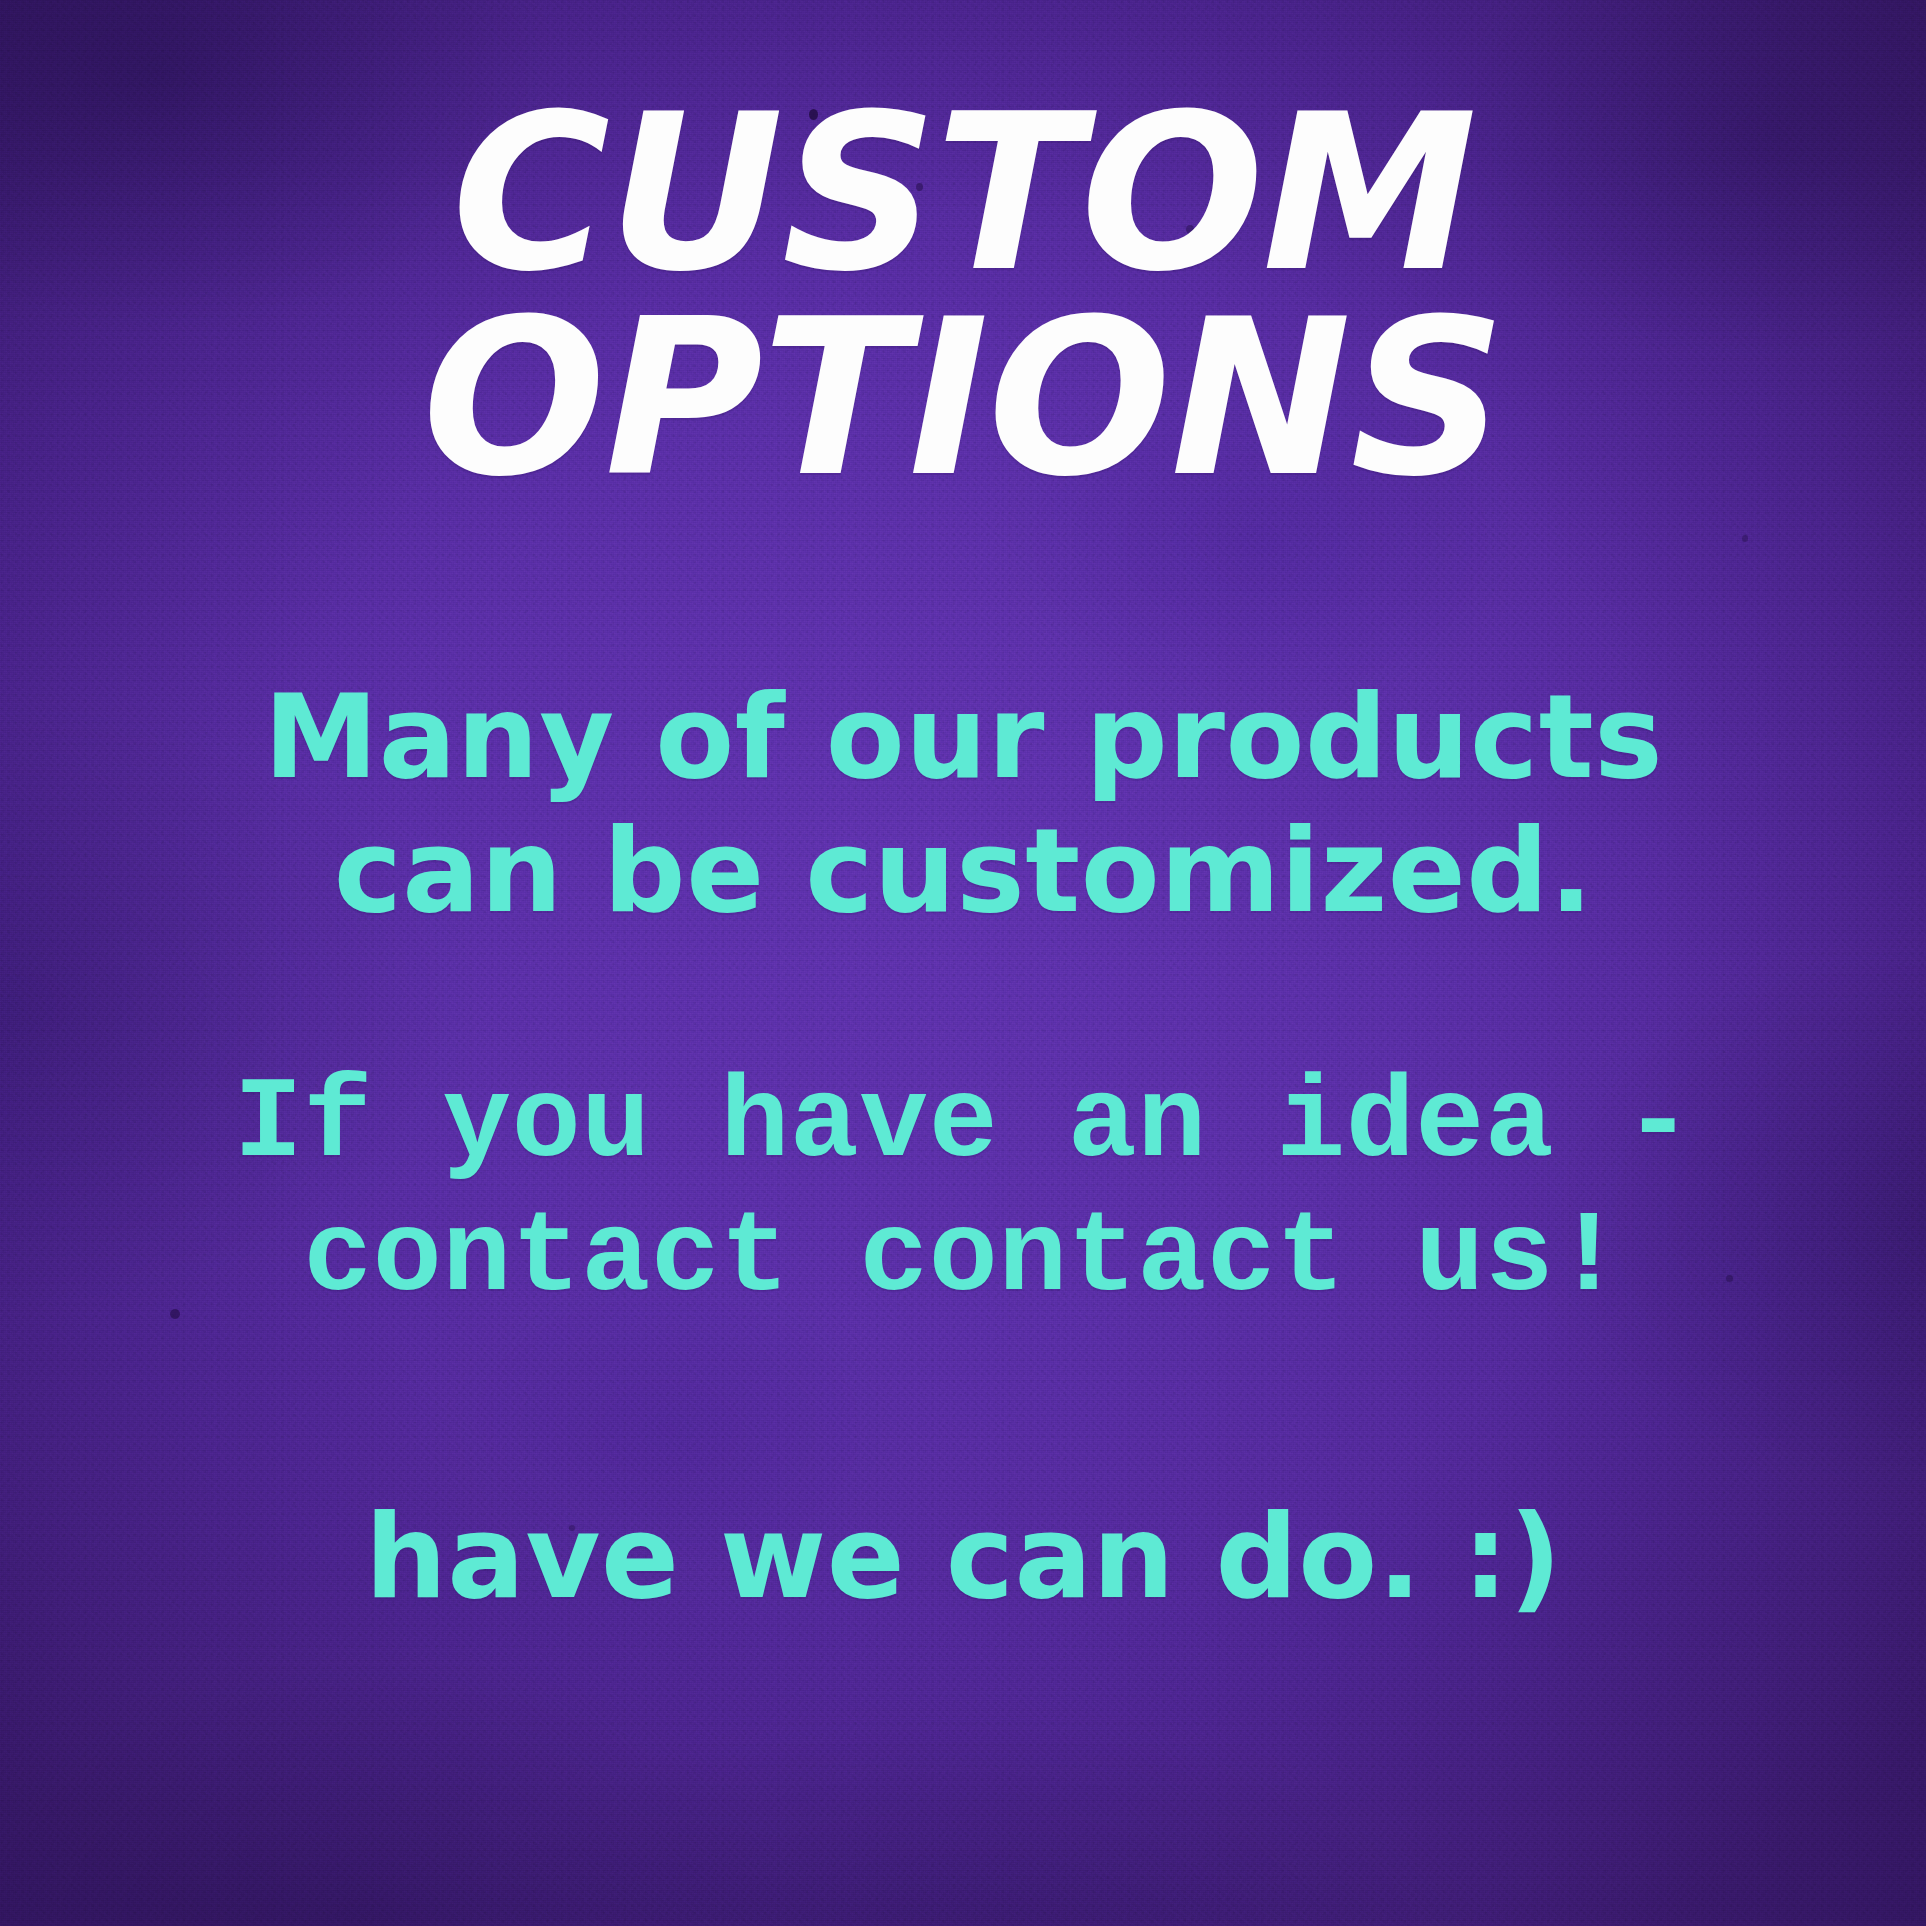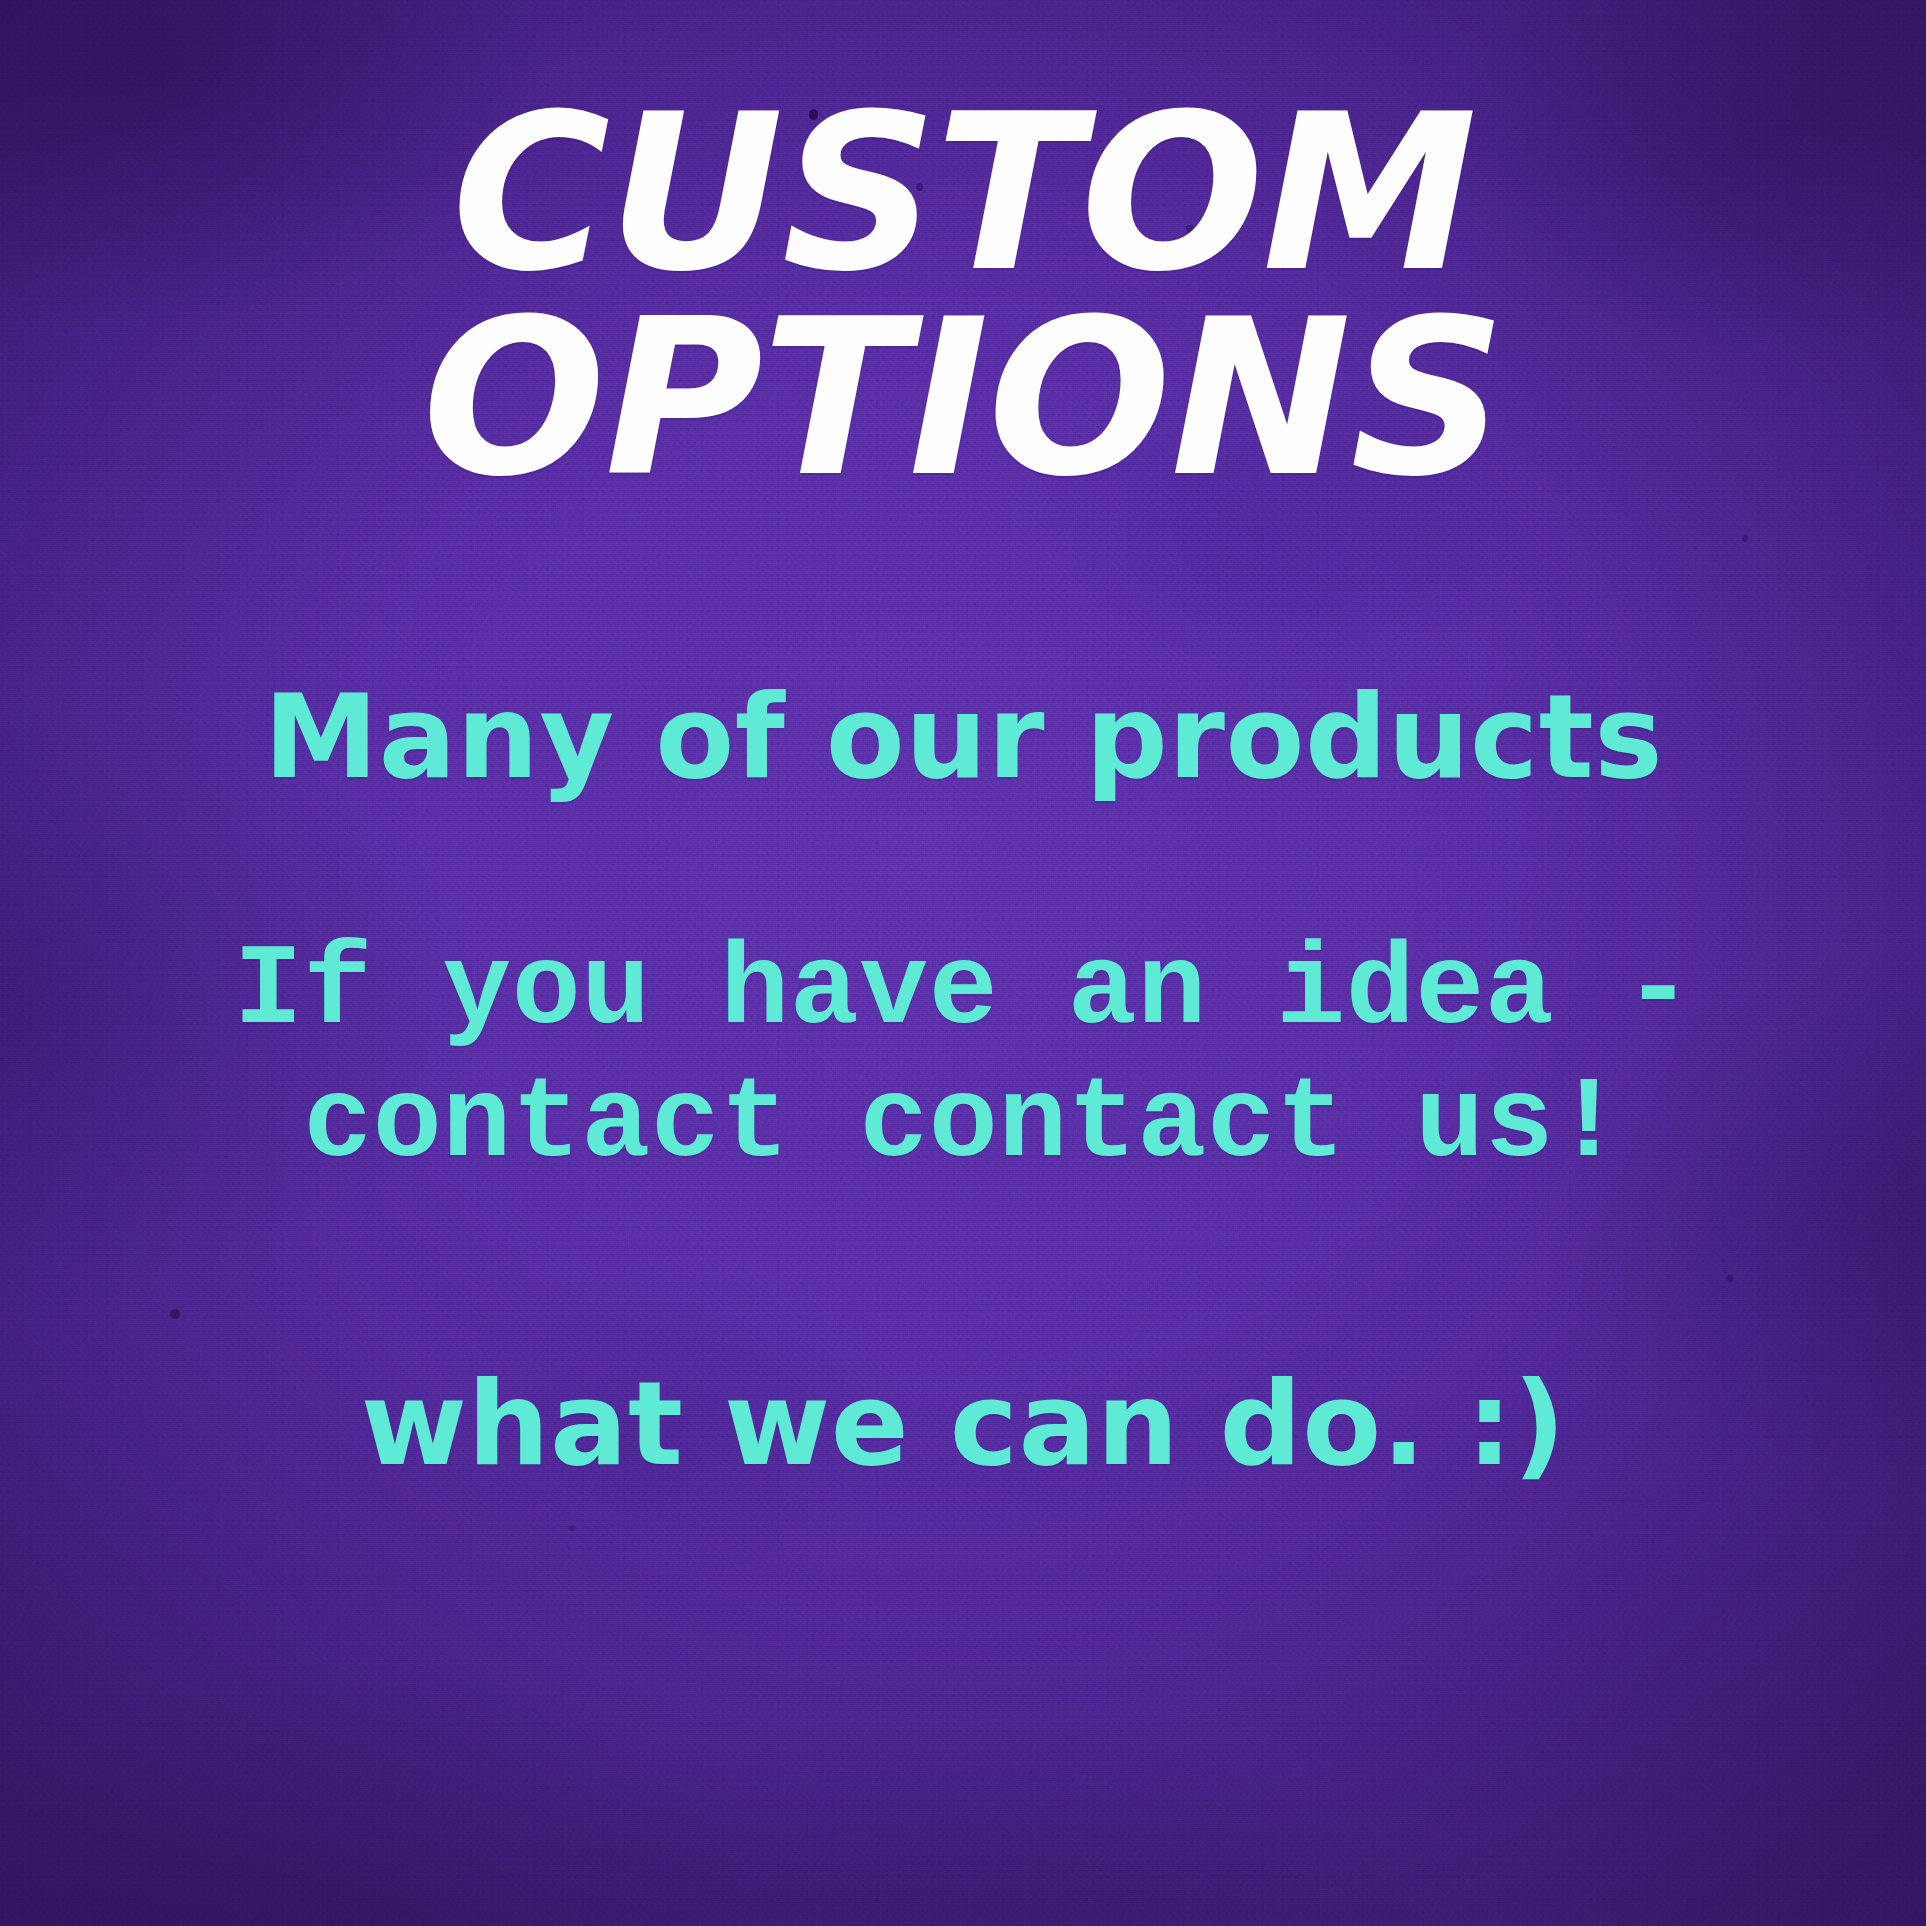--- a/index.html
+++ b/index.html
@@ -162,27 +162,28 @@
 
     <div class="title-block">
       <div class="title-line line1">CUSTOM</div>
       <div class="title-line line2">OPTIONS</div>
     </div>
 
     <div class="body-block">
 
       <div class="para p1">
         <span class="line">Many of our products</span>
+        <span class="line">can be customized.</span>
       </div>
 
       <div class="para p2">
         <span class="line">If you have an idea -</span>
         <span class="line">contact contact us!</span>
       </div>
 
       <div class="para p3">
-        <span class="line">what we can do. :)</span>
+        <span class="line">have we can do. :)</span>
       </div>
 
     </div>
   </div>
 </div>
 
 
 </body></html>

